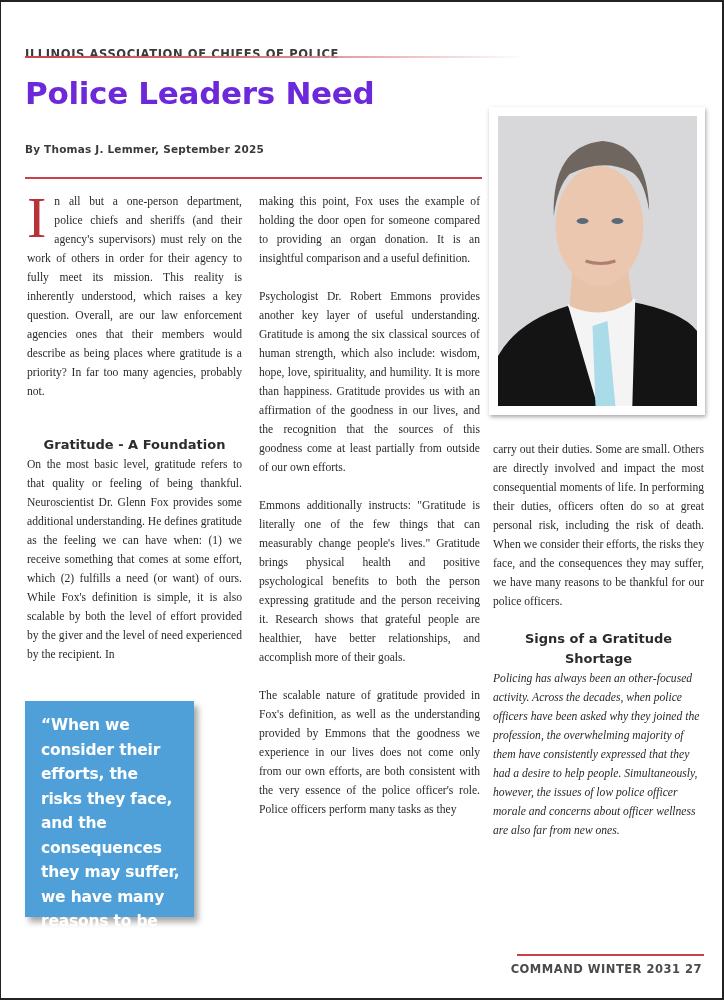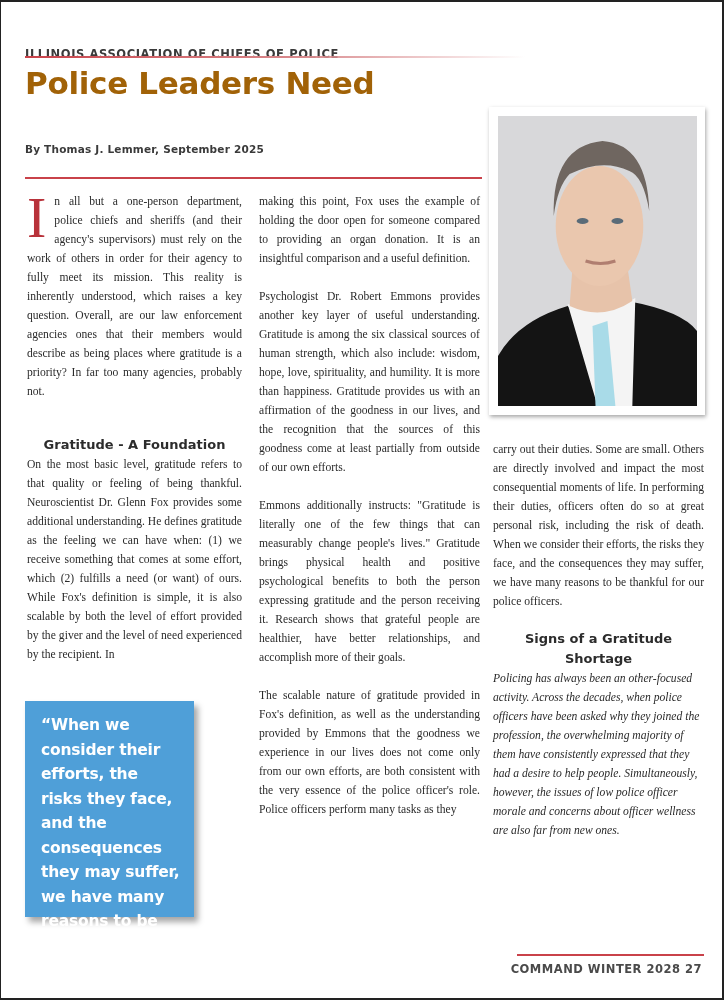--- a/index.html
+++ b/index.html
@@ -1,21 +1,21 @@
 <!DOCTYPE html>
 <html><head>
 <meta charset="utf-8">
 <style>
   * { box-sizing: border-box; margin: 0; padding: 0; }
   html, body { width: 724px; height: 1000px; background: #ffffff; overflow: hidden; }
   body { position: relative; font-family: "Liberation Serif", serif; color: #2a2a2a; }
   .frame { position: absolute; left: 0; top: 0; width: 724px; height: 1000px; border: 2px solid #222; border-left-width: 1px; pointer-events: none; }
   .masthead { position: absolute; left: 25px; top: 39px; font-family: "DejaVu Sans", sans-serif; font-weight: bold; font-size: 11.5px; letter-spacing: 0.6px; color: #3a3a3a; margin-top: 8px; }
   .masthead-rule { position: absolute; left: 25px; top: 56px; width: 500px; height: 2px; background: linear-gradient(to right, #c9424a 0%, #d98a8d 55%, rgba(255,255,255,0) 100%); }
-  .title { position: absolute; left: 25px; top: 64px; font-family: "DejaVu Sans", sans-serif; font-weight: bold; font-size: 31px; line-height: 38px; color: #a16207; letter-spacing: -0.3px; }
+  .title { position: absolute; left: 25px; top: 74px; font-family: "DejaVu Sans", sans-serif; font-weight: bold; font-size: 31px; line-height: 38px; color: #6d28d9; letter-spacing: -0.3px; }
   .byline { position: absolute; left: 25px; top: 143px; font-family: "DejaVu Sans", sans-serif; font-weight: bold; font-size: 10.5px; color: #3a3a3a; letter-spacing: 0.2px; }
   .byline-rule { position: absolute; left: 25px; top: 177px; width: 457px; height: 2px; background: #c9424a; }
 
   .col { position: absolute; font-size: 11.6px; line-height: 19px; text-align: justify; color: #2a2a2a; hyphens: manual; }
   .col p { margin: 0; }
   .col1 { left: 27px; top: 192px; width: 215px; }
   .col2 { left: 259px; top: 192px; width: 221px; }
   .col3 { left: 493px; top: 440px; width: 211px; }
   .gap { height: 19px; }
   .dropcap { float: left; font-family: "Liberation Serif", serif; color: #b8323a; font-size: 58px; line-height: 48px; margin: 2px 8px 0 0; height: 52px; }
@@ -94,13 +94,13 @@
 
 <div class="col col3">
   <p>carry out their duties. Some are small. Others are directly involved and impact the most consequential moments of life. In performing their duties, officers often do so at great personal risk, including the risk of death. When we consider their efforts, the risks they face, and the consequences they may suffer, we have many reasons to be thankful for our police officers.</p>
   <div class="gap" style="height:14px"></div>
   <div class="subhead">Signs of a Gratitude Shortage</div>
   <p class="ragged">Policing has always been an other-focused activity. Across the decades, when police officers have been asked why they joined the profession, the overwhelming majority of them have consistently expressed that they had a desire to help people. Simultaneously, however, the issues of low police officer morale and concerns about officer wellness are also far from new ones.</p>
   <div class="gap"></div>
 </div>
 
 <div class="footer-rule"></div>
-<div class="footer">COMMAND WINTER 2028 27</div>
+<div class="footer">COMMAND WINTER 2031 27</div>
 
 </body></html>

